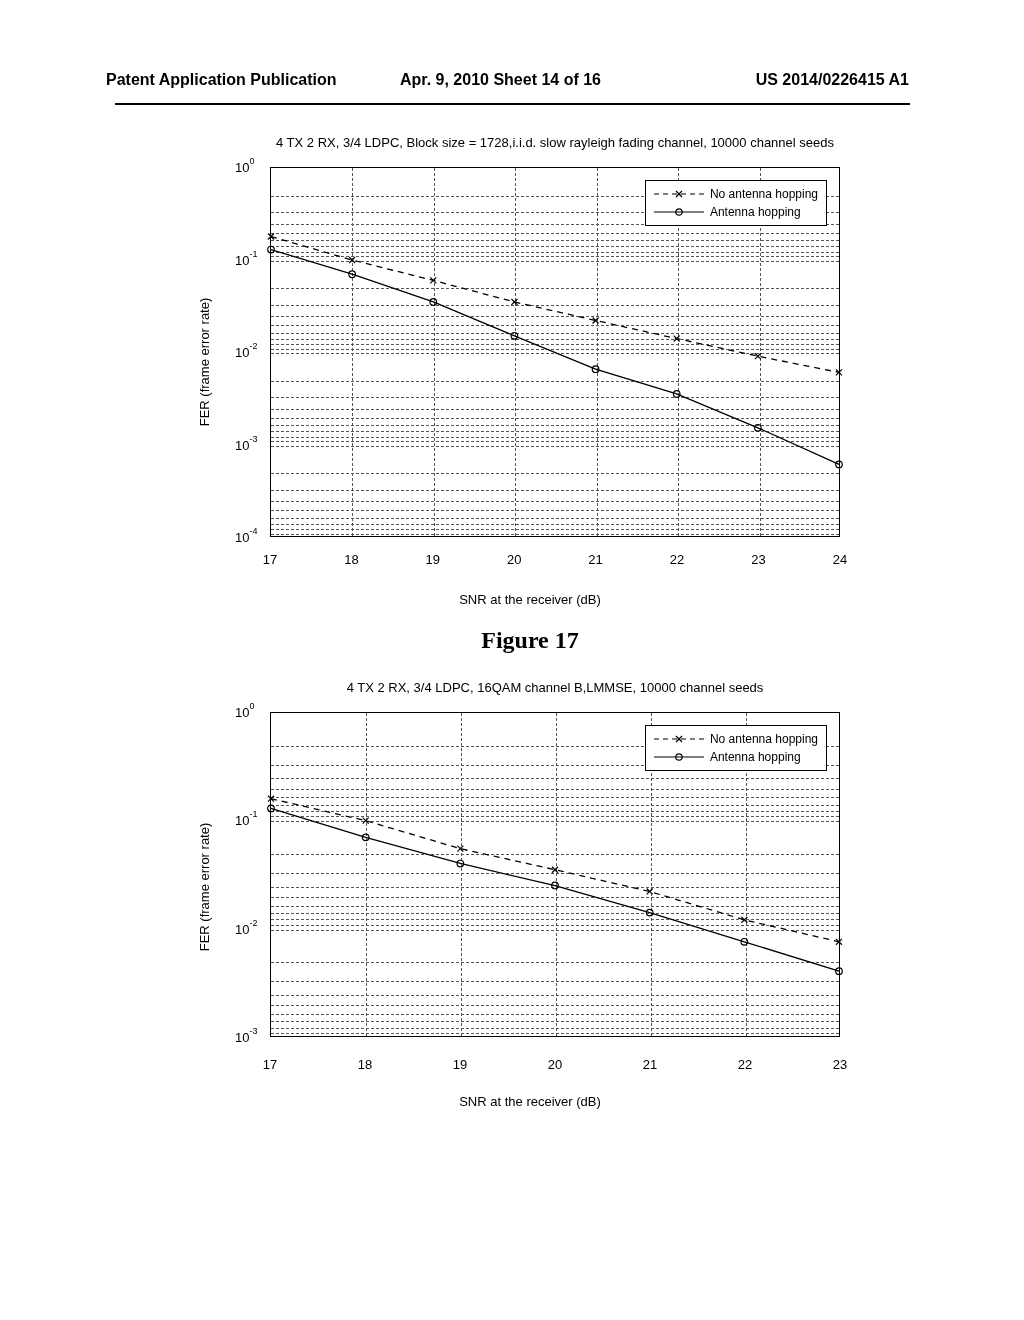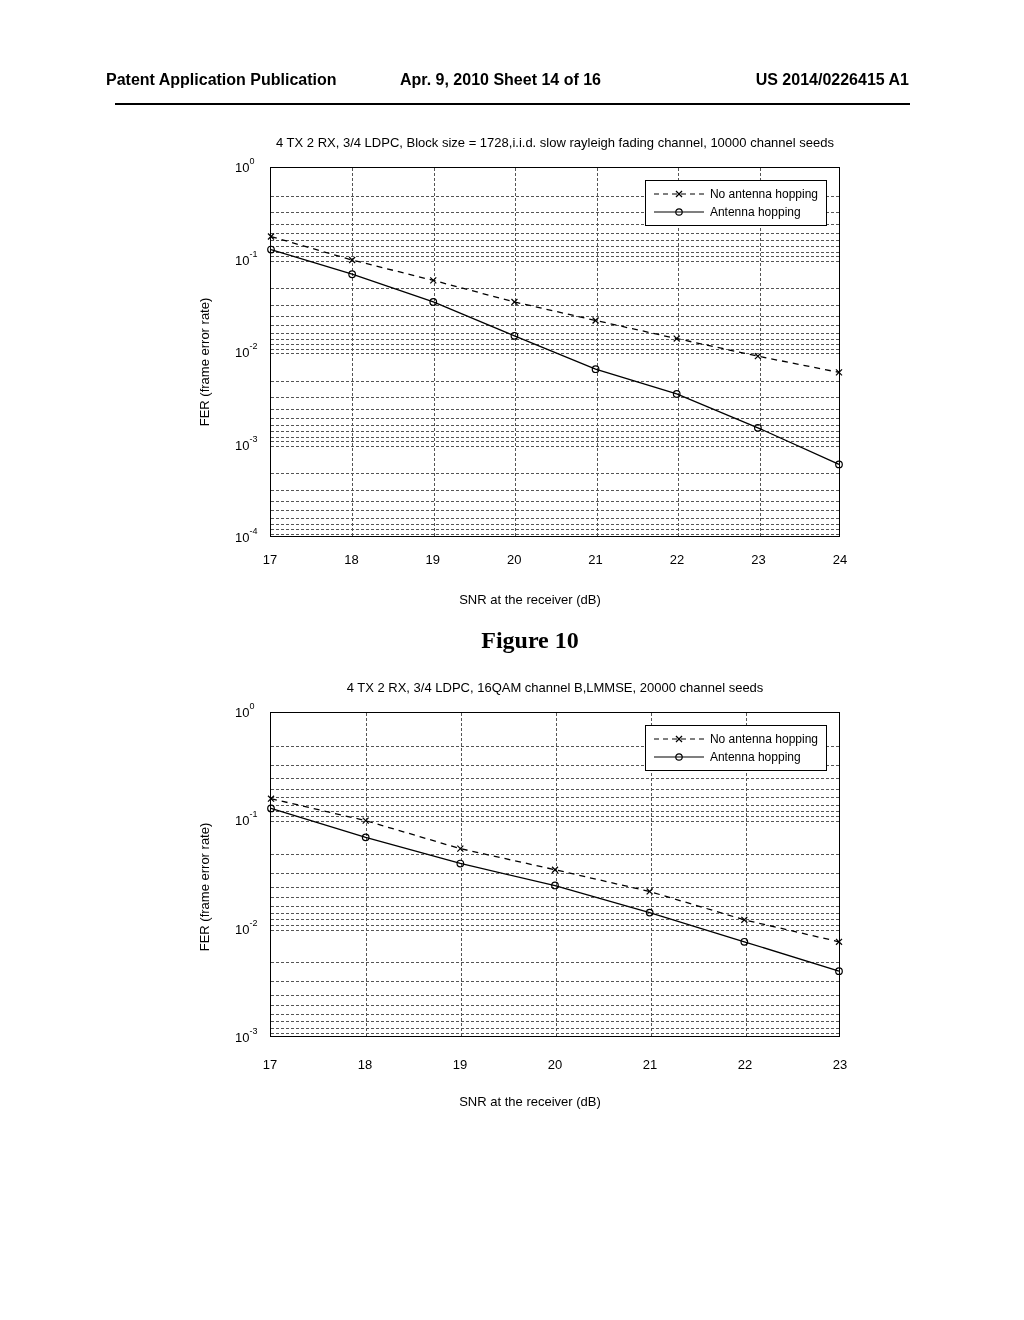--- a/index.html
+++ b/index.html
@@ -269,25 +269,25 @@
           <circle cx="162.85714285714286" cy="134.6737058975995" r="3.3" fill="none" stroke="#000" stroke-width="1.2"></circle>
           <circle cx="244.28571428571428" cy="168.71155853734948" r="3.3" fill="none" stroke="#000" stroke-width="1.2"></circle>
           <circle cx="325.7142857142857" cy="202.30551451053586" r="3.3" fill="none" stroke="#000" stroke-width="1.2"></circle>
           <circle cx="407.14285714285717" cy="227.1737058975995" r="3.3" fill="none" stroke="#000" stroke-width="1.2"></circle>
           <circle cx="488.57142857142856" cy="261.21155853734945" r="3.3" fill="none" stroke="#000" stroke-width="1.2"></circle>
           <circle cx="570" cy="298.021009339513" r="3.3" fill="none" stroke="#000" stroke-width="1.2"></circle>
         </svg>
     </div>
     <div class="xlab">SNR at the receiver (dB)</div>
   </div>
-  <div class="fig-caption">Figure 10</div>
+  <div class="fig-caption">Figure 17</div>
 </div>
 
 <div class="chart-block second">
-  <div class="chart-title">4 TX 2 RX, 3/4 LDPC, 16QAM channel B,LMMSE, 20000 channel seeds</div>
+  <div class="chart-title">4 TX 2 RX, 3/4 LDPC, 16QAM channel B,LMMSE, 10000 channel seeds</div>
   <div class="plot-wrap">
     <div class="ylab" style="left:-50px;">FER (frame error rate)</div>
 
     <div class="ytick" style="top:15px">10<sup>0</sup></div>
     <div class="ytick" style="top:123.3px">10<sup>-1</sup></div>
     <div class="ytick" style="top:231.6px">10<sup>-2</sup></div>
     <div class="ytick" style="top:340px">10<sup>-3</sup></div>
 
     <div class="xtick" style="left:80px">17</div>
     <div class="xtick" style="left:175px">18</div>

